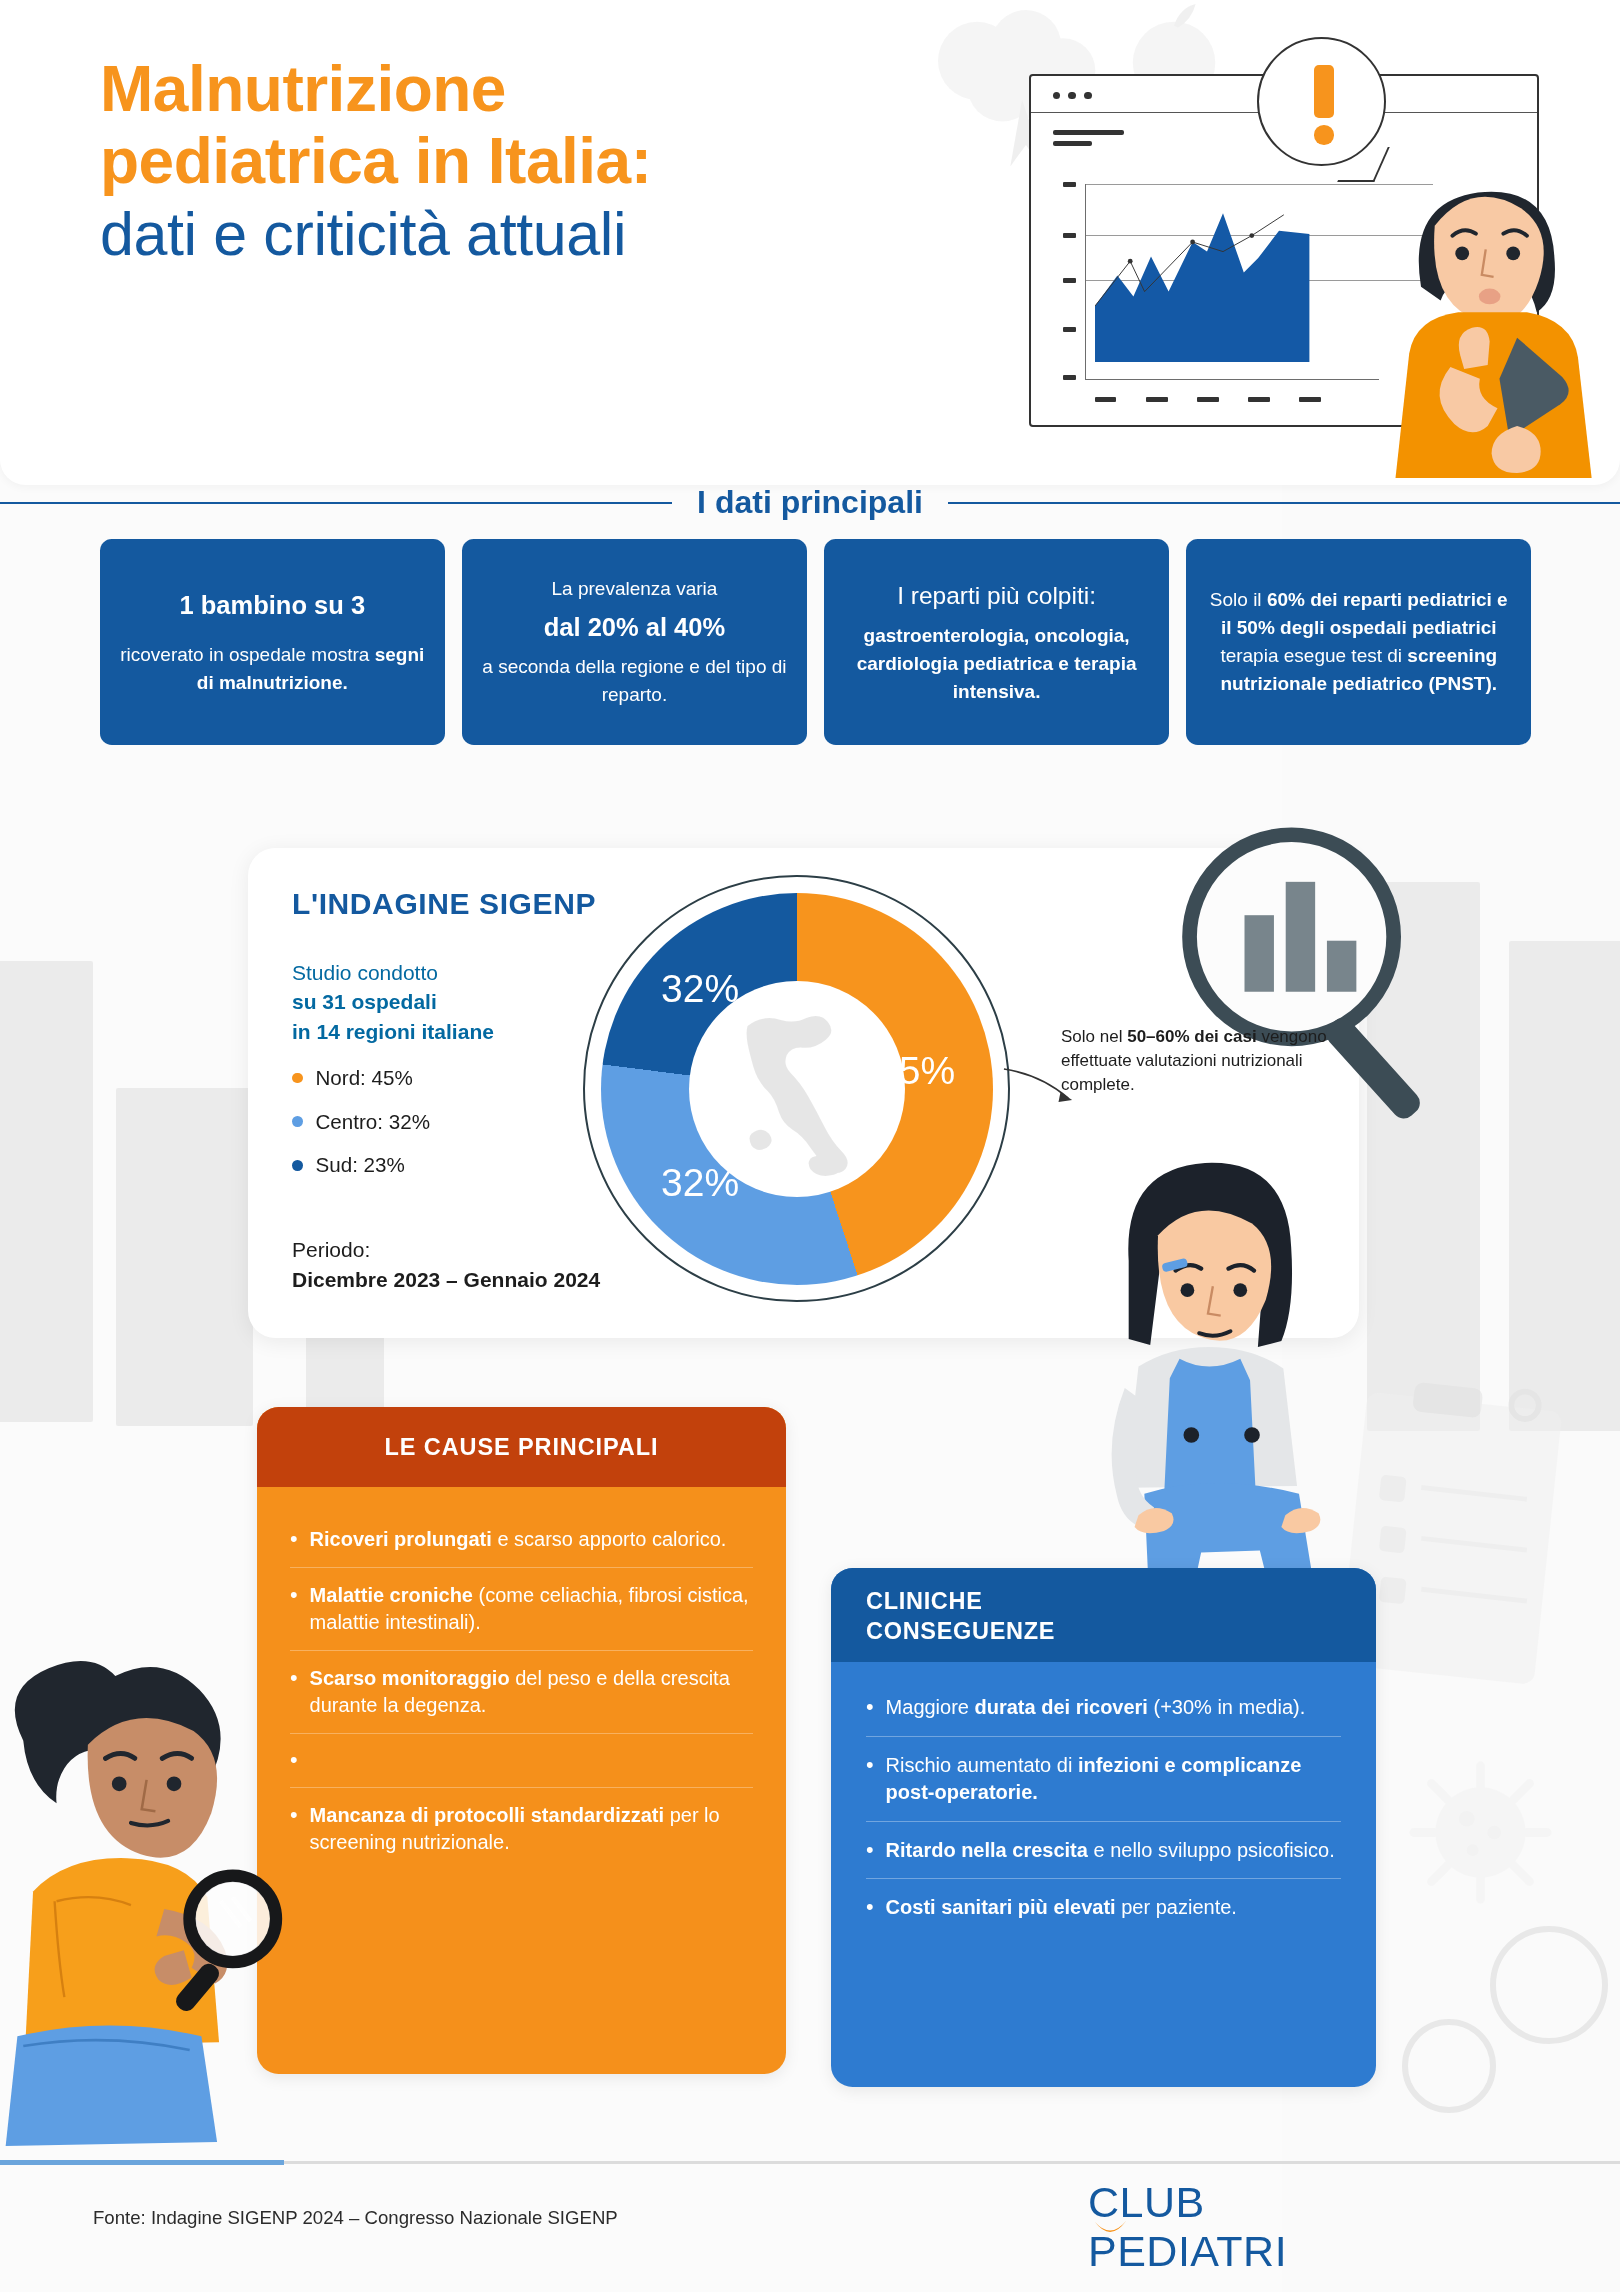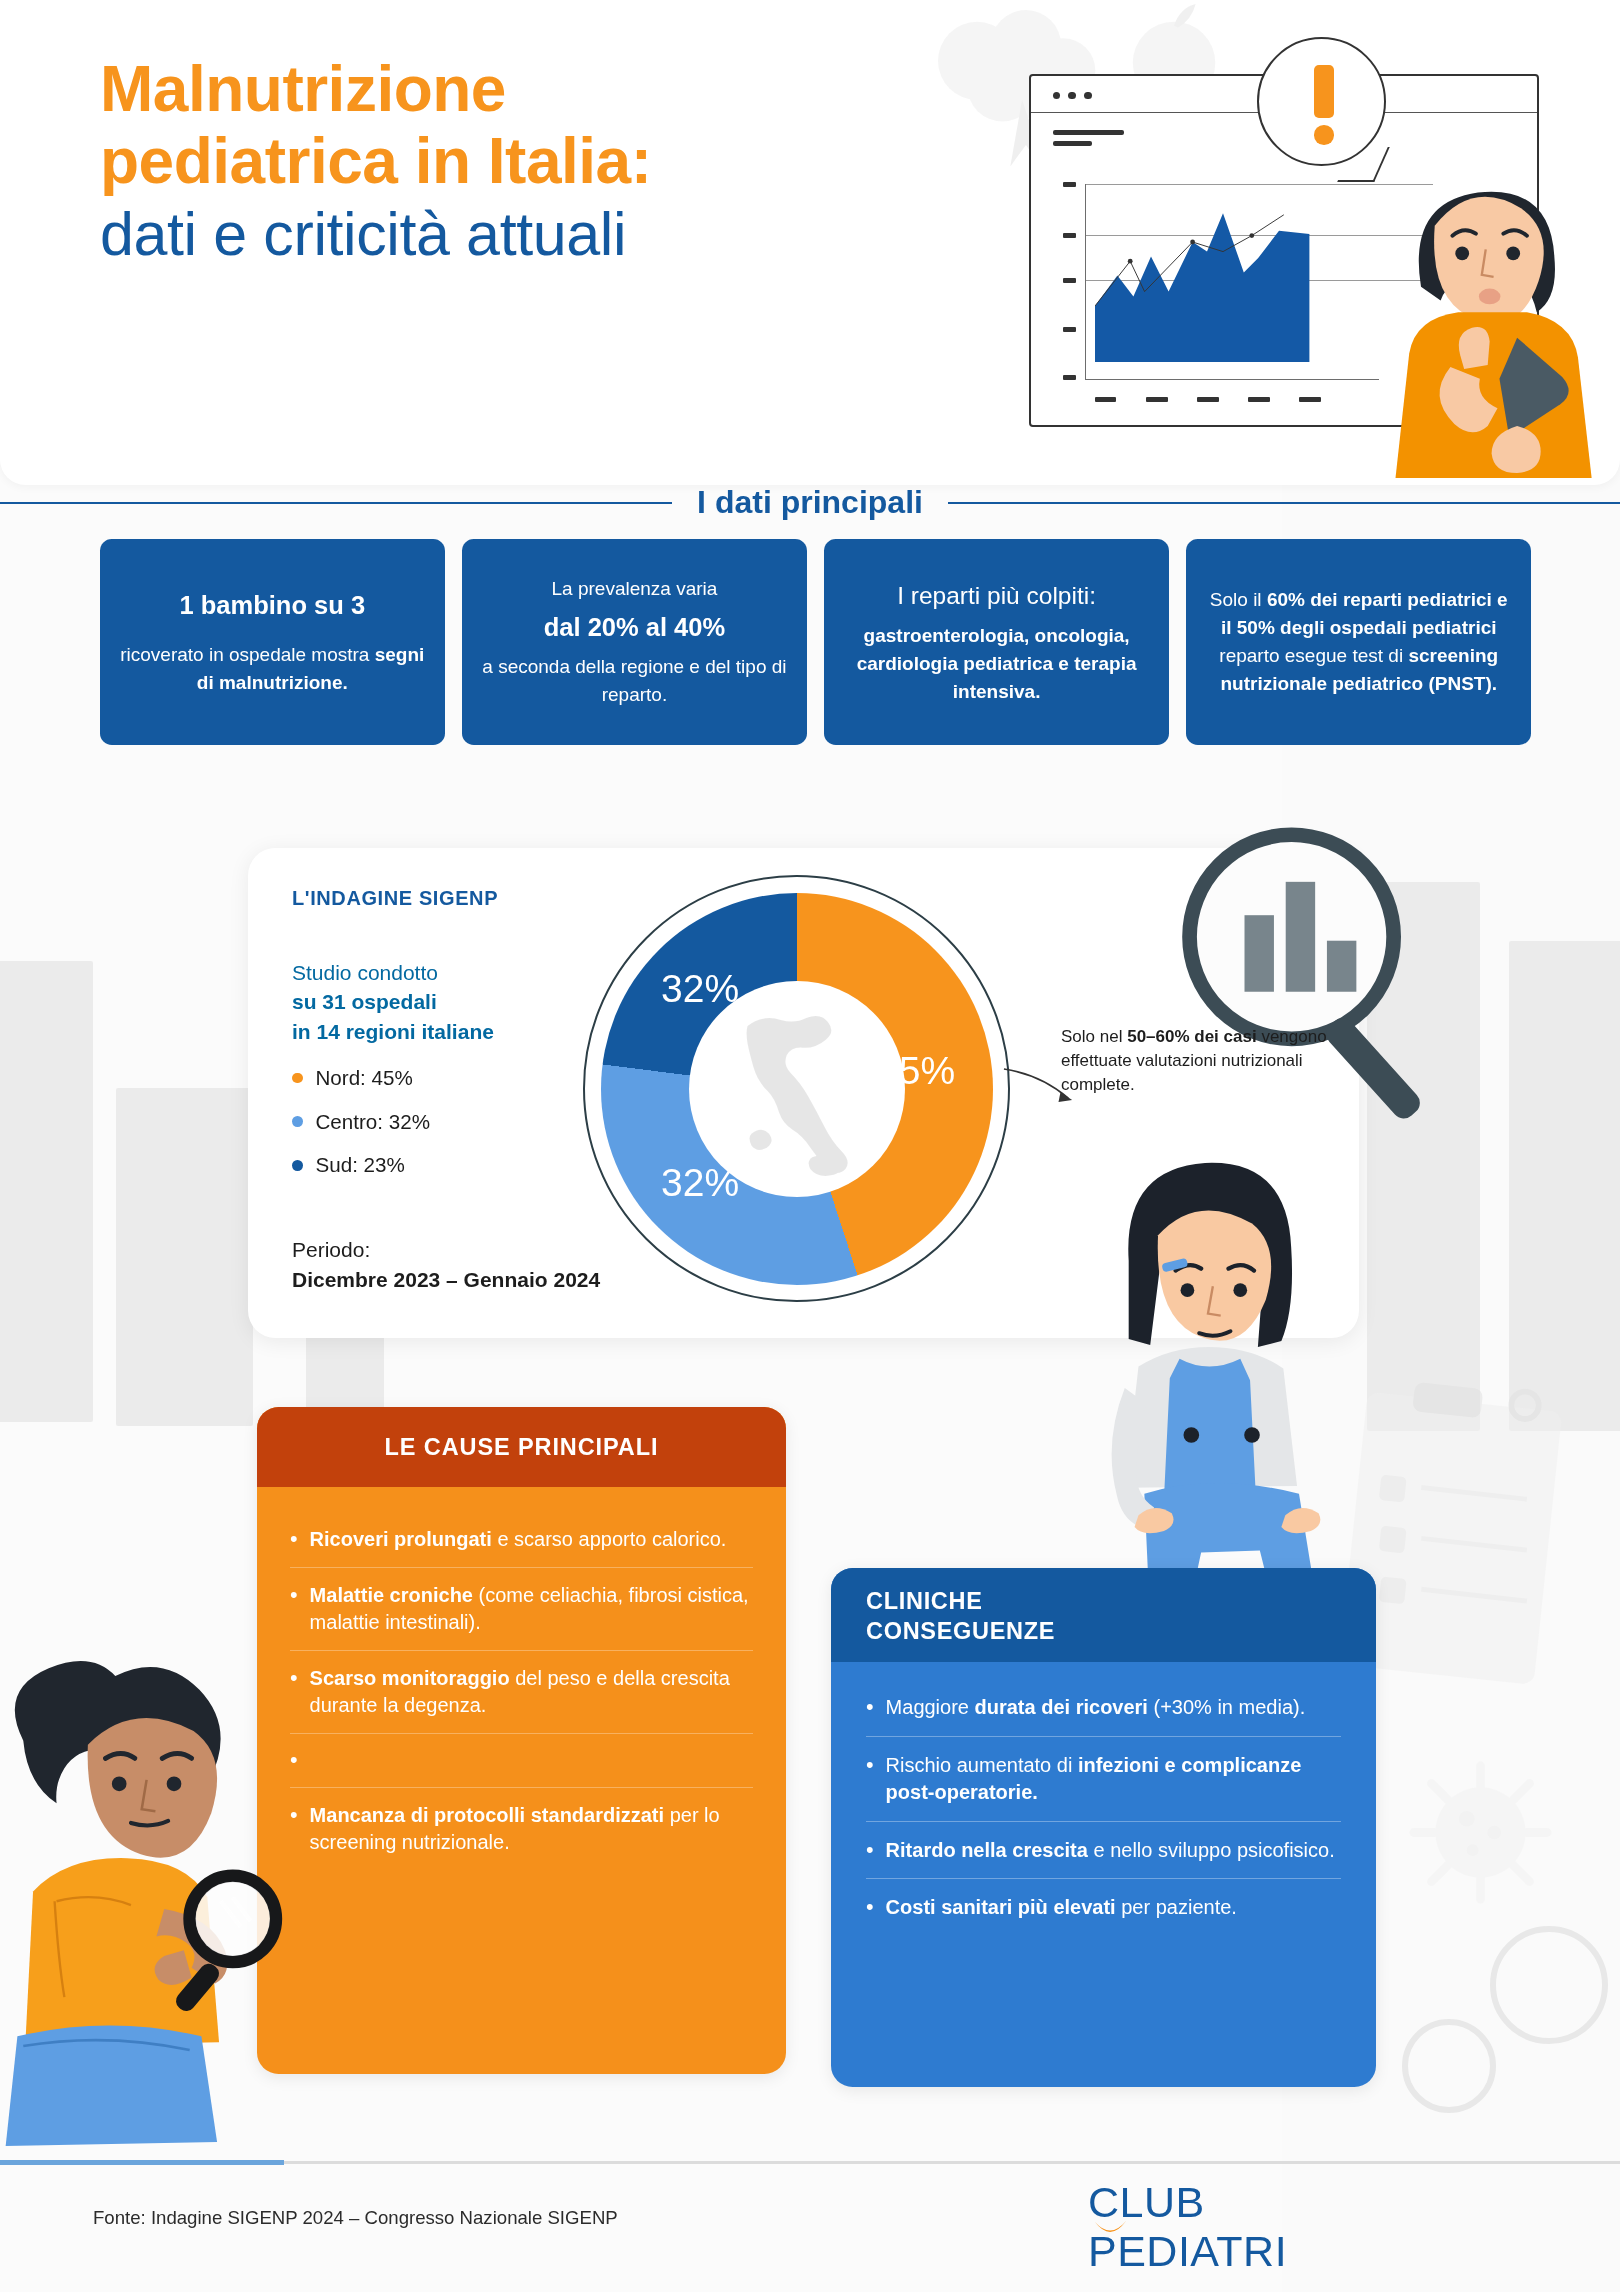--- a/index.html
+++ b/index.html
@@ -84,21 +84,21 @@
   .kd-card .big { font-size:25.5px; font-weight:700; display:block; margin-bottom:16px; }
   .kd-card .big2 { font-size:25.5px; font-weight:700; display:block; margin:5.9px 0; }
   .kd-card b { font-weight:700; }
   .kd-head { font-size:24.5px; display:block; margin-bottom:7.8px; font-weight:400; }
 
   
   .survey-panel {
     position:absolute; left:248px; top:848px; width:1111px; height:490px;
     background:#fff; border-radius:27.4px; box-shadow:0 3.9px 21.6px rgba(0,0,0,.07);
   }
-  .survey-title { position:absolute; left:44px; top:39px; font-size:20px;
+  .survey-title { position:absolute; left:44px; top:39px; font-size:30px;
     font-weight:700; color:#14599F; letter-spacing:0.6px; }
   .survey-sub { position:absolute; left:44px; top:110px; font-size:21px;
     color:#0369a1; line-height:1.4; }
   .survey-sub b { font-weight:700; }
   .legend { position:absolute; left:44px; top:218px; }
   .lg-row { display:flex; align-items:center; margin-bottom:19.6px; font-size:20.6px; color:#1d1d1d; }
   .lg-dot { width:10.8px; height:10.8px; border-radius:50%; margin-right:12.7px; flex:none; }
   .periodo { position:absolute; left:44px; top:387px; font-size:21px;
     color:#1d1d1d; line-height:1.42; }
   .periodo b { font-weight:700; }
@@ -280,21 +280,21 @@
       <span class="big2">dal 20% al 40%</span>
       <span>a seconda della regione e del tipo di reparto.</span>
     </div>
 
     <div class="kd-card">
       <span class="kd-head">I reparti più colpiti:</span>
       <b>gastroenterologia, oncologia, cardiologia pediatrica e terapia intensiva.</b>
     </div>
 
     <div class="kd-card">
-      <span><span>Solo il </span><b>60% dei reparti pediatrici e il 50% degli ospedali pediatrici</b><span> reparto esegue test di </span><b>screening nutrizionale pediatrico (PNST).</b></span>
+      <span><span>Solo il </span><b>60% dei reparti pediatrici e il 50% degli ospedali pediatrici</b><span> terapia esegue test di </span><b>screening nutrizionale pediatrico (PNST).</b></span>
     </div>
   </div>
 
   <div class="survey-panel">
     <div class="survey-title">L'INDAGINE SIGENP</div>
 
     <div class="survey-sub">
       <div>Studio condotto</div>
       <div><b>su 31 ospedali</b></div>
       <div><b>in 14 regioni italiane</b></div>

